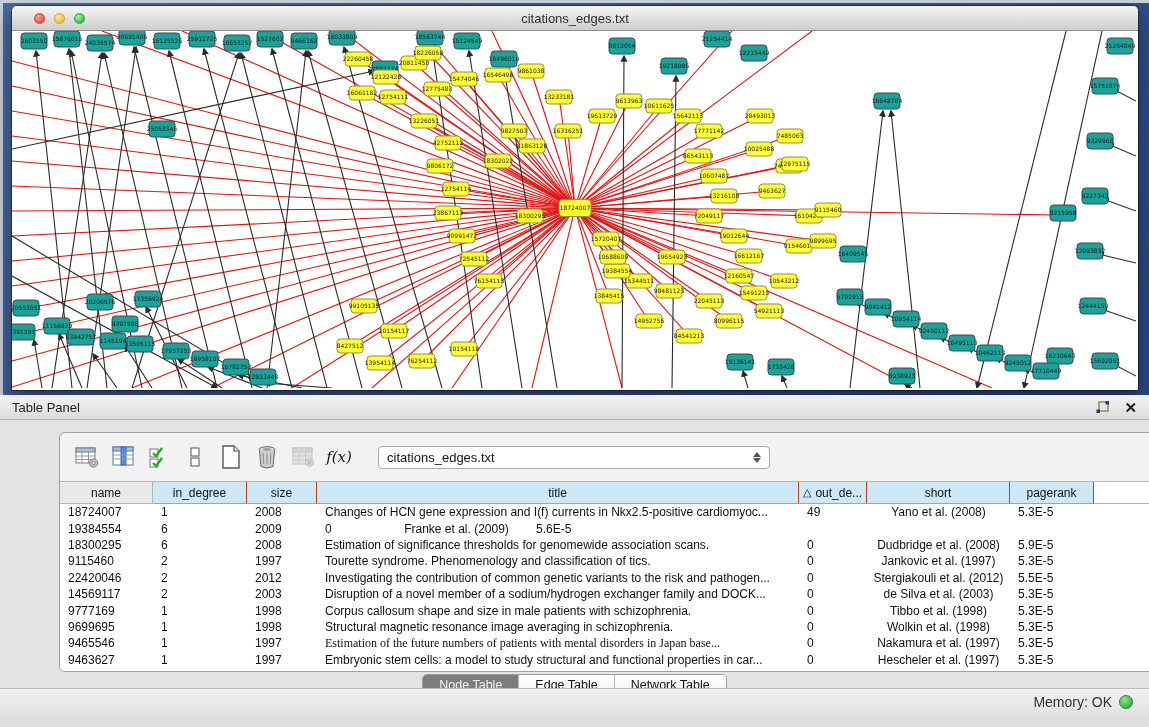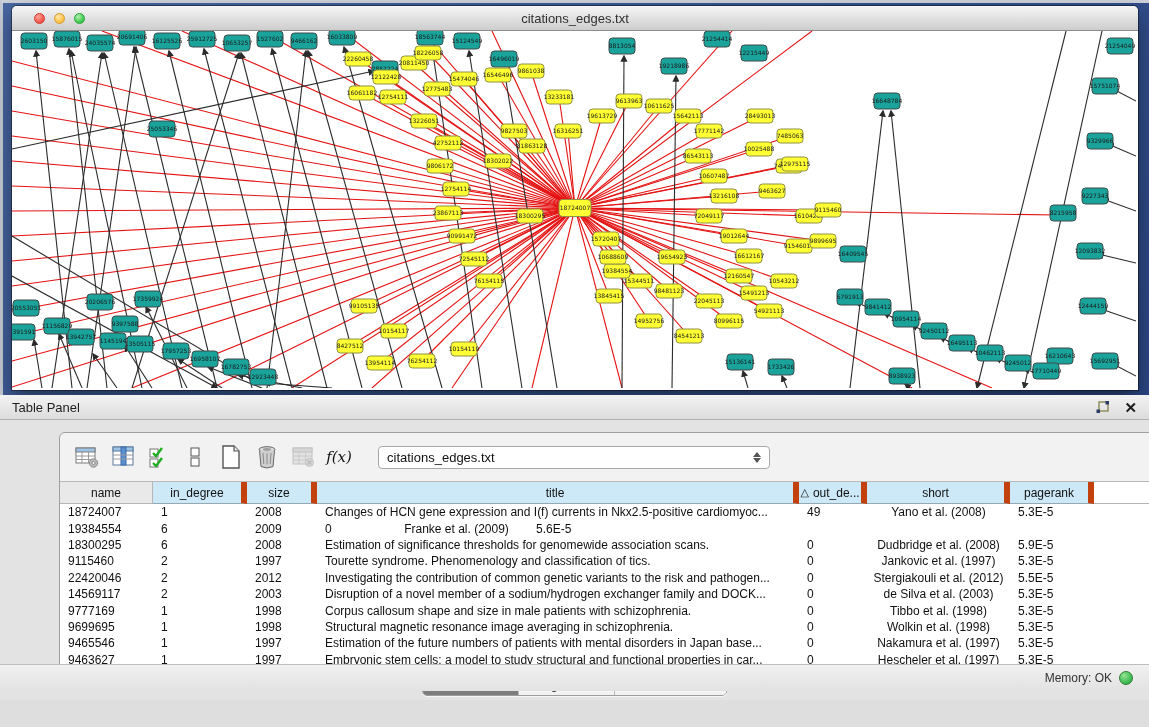--- a/index.html
+++ b/index.html
@@ -75,21 +75,21 @@
   }
   .combo .spacer { flex:1; }
   .combo .stepper { display:flex; flex-direction:column; gap:1px; align-items:center; }
   .combo .stepper i { width:0; height:0; border-left:4px solid transparent; border-right:4px solid transparent; }
   .combo .stepper i.up   { border-bottom:5px solid #555; }
   .combo .stepper i.down { border-top:5px solid #555; }
 
   .grid { border-top:1px solid #b9b9b9; background:#fff; position:relative; height:191px; }
   .thead { display:flex; height:22px; }
   .th {
-    background:#cde9f7; border-right:6px solid #c2410c; border-bottom:1px solid #93a9b4;
+    background:#cde9f7; border-right:1px solid #c2410c; border-bottom:1px solid #93a9b4;
     font-size:12px; color:#111; display:flex; align-items:center; justify-content:center;
     overflow:hidden; white-space:nowrap;
   }
   .th.gray { background:#e9e9e9; border-right:1px solid #b5b5b5; border-bottom:1px solid #b5b5b5; }
   .th.empty { background:#fff; border-right:none; border-bottom:1px solid #b5b5b5; }
   .th .sortglyph { margin-right:4px; font-size:11px; }
   .tbody { position:relative; }
   .tr { display:flex; height:16.4px; background:#fff; }
   .td {
     font-size:12px; color:#101010; white-space:nowrap; overflow:hidden;
@@ -114,24 +114,24 @@
   .seg .tab {
     padding:0 16px; font-size:12.5px; display:flex; align-items:center;
     color:#111; background:linear-gradient(#ffffff,#f1f1f1);
     border-right:1px solid #b9b9b9;
   }
   .seg .tab:last-child { border-right:none; }
   .seg .tab.active { background:#7d7d7d; color:#f3f3f3; }
 
   
   .status-bar {
-    position:absolute; left:0; top:664px; width:1149px; height:27px;
+    position:absolute; left:0; top:688px; width:1149px; height:27px;
     background:linear-gradient(#f1f1f1,#e2e2e2); border-top:1px solid #bdbdbd;
     display:flex; align-items:center; justify-content:flex-end;
-    padding-right:16px; gap:7px; font-size:12px; color:#333;
+    padding-right:16px; gap:7px; font-size:14px; color:#333;
   }
   .mem-dot {
     width:14px; height:14px; border-radius:50%;
     background: radial-gradient(circle at 35% 30%, #93e593, #2fb348 75%);
     border:1px solid #2e7d32;
   }
 </style>
 </head>
 <body>
 
@@ -974,21 +974,21 @@
             <div class="td" style="width: 70px;">1998</div>
             <div class="td" style="width: 482px;">Structural magnetic resonance image averaging in schizophrenia.</div>
             <div class="td" style="width: 68px;">0</div>
             <div class="td center" style="width: 143px;">Wolkin et al. (1998)</div>
             <div class="td" style="width: 84px;">5.3E-5</div>
           </div>
           <div class="tr">
             <div class="td" style="width: 93px;">9465546</div>
             <div class="td" style="width: 94px;">1</div>
             <div class="td" style="width: 70px;">1997</div>
-            <div class="td" style="width: 482px;">Estimation of the future numbers of patients with mental disorders in Japan base...</div>
+            <div class="td" style="width: 482px; font-family: Liberation Serif, serif;">Estimation of the future numbers of patients with mental disorders in Japan base...</div>
             <div class="td" style="width: 68px;">0</div>
             <div class="td center" style="width: 143px;">Nakamura et al. (1997)</div>
             <div class="td" style="width: 84px;">5.3E-5</div>
           </div>
           <div class="tr">
             <div class="td" style="width: 93px;">9463627</div>
             <div class="td" style="width: 94px;">1</div>
             <div class="td" style="width: 70px;">1997</div>
             <div class="td" style="width: 482px;">Embryonic stem cells: a model to study structural and functional properties in car...</div>
             <div class="td" style="width: 68px;">0</div>

